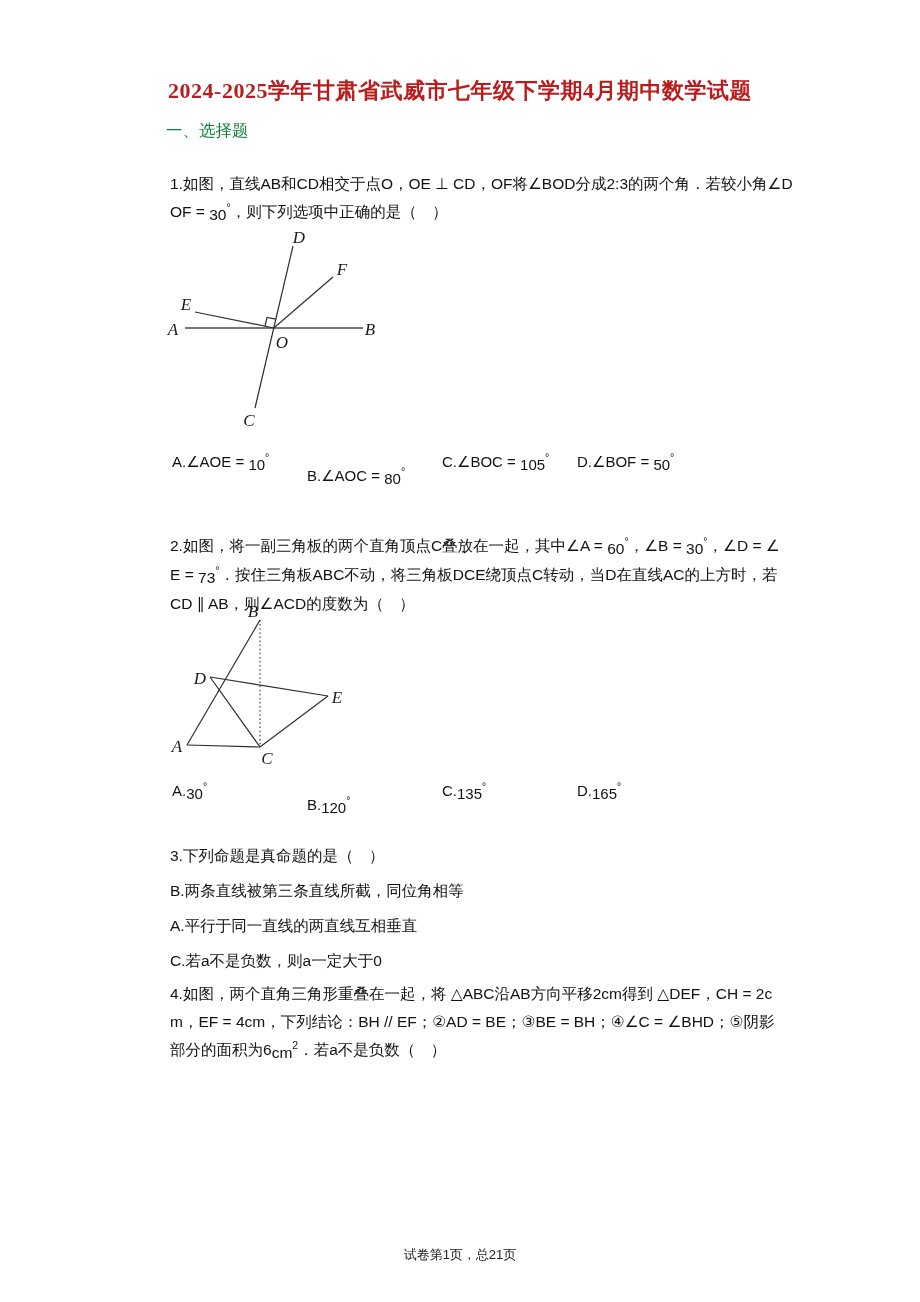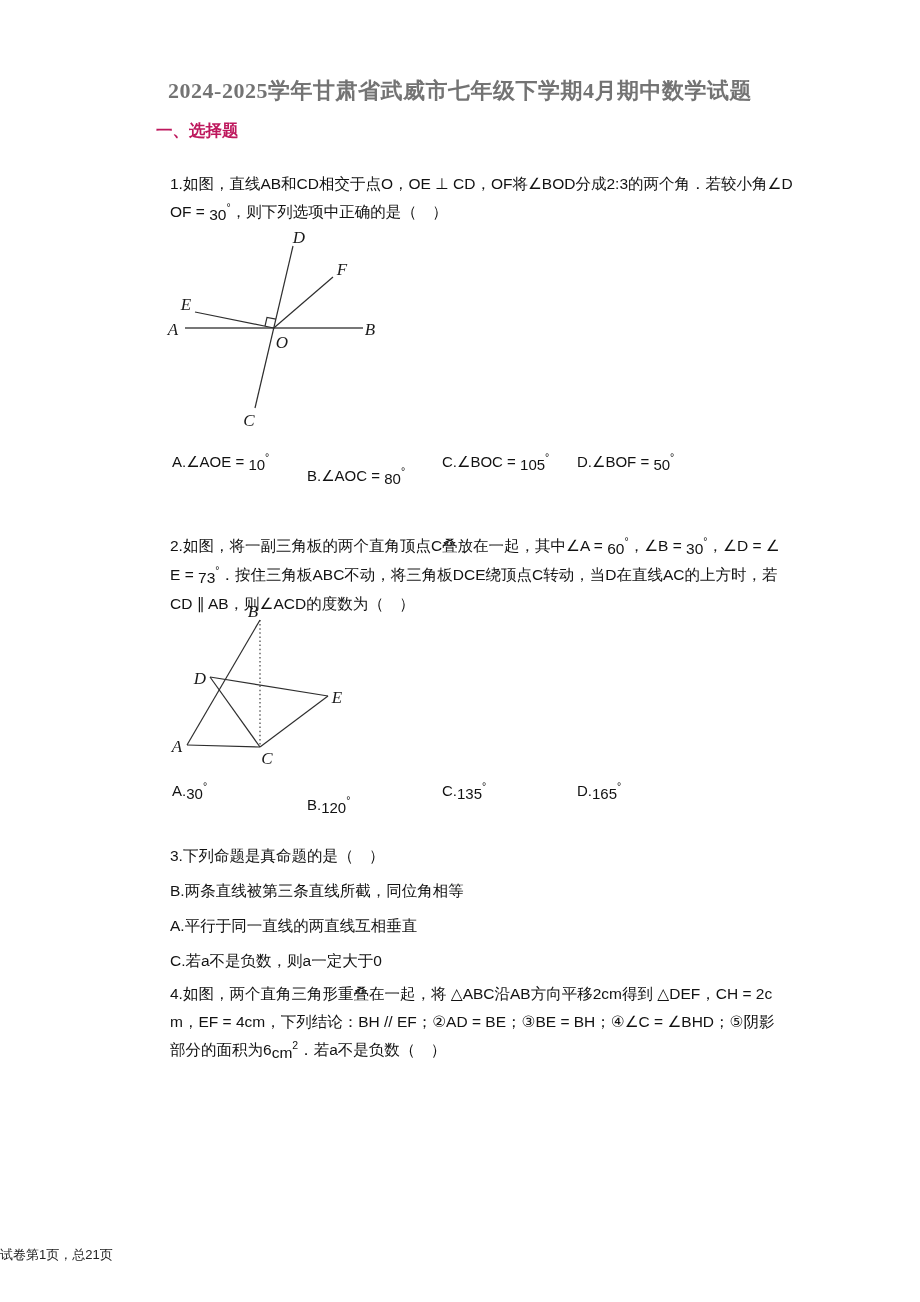--- a/index.html
+++ b/index.html
@@ -7,26 +7,26 @@
   body {
     position:relative;
     font-family:"Liberation Sans","DejaVu Sans",sans-serif;
     color:#151515;
     overflow:hidden;
   }
   .title {
     position:absolute; top:76px; left:0; width:920px;
     text-align:center;
     font-family:"Liberation Serif","DejaVu Serif",serif;
-    font-size:22px; font-weight:700; color:#737373;
+    font-size:22px; font-weight:700; color:#b91c1c;
     letter-spacing:0.5px;
   }
   .section-heading {
-    position:absolute; top:120px; left:156px;
-    font-size:16.5px; font-weight:700; color:#be185d;
+    position:absolute; top:120px; left:166px;
+    font-size:16.5px; font-weight:400; color:#15803d;
   }
   .para {
     position:absolute; left:170px; width:640px;
     font-size:15.5px; line-height:28px; color:#121212;
   }
   .para .line { white-space:nowrap; }
   .seg-n { }
   .seg-v { position:relative; top:3px; }           
   .seg-s { font-size:10.5px; position:relative; top:-6px; } 
   .opt-row { position:absolute; left:0; width:920px; font-size:15px; color:#121212; }
@@ -39,21 +39,21 @@
   .figure { position:absolute; }
   .figure line, .figure polyline { stroke:#2e2e2e; stroke-width:1.2; fill:none; }
   .figure .thin { stroke:#4a4a4a; stroke-width:1.3; }
   .figure .dotted { stroke-dasharray:1.5,2.6; stroke-width:1.1; }
   .fig-label {
     font-family:"Liberation Serif","DejaVu Serif",serif;
     font-style:italic; font-size:17px; fill:#1a1a1a;
   }
   .footer {
     position:absolute; top:1246px; left:0; width:920px;
-    font-size:13px; color:#222;
+    text-align:center; font-size:13px; color:#222;
   }
 </style>
 </head>
 <body>
 
 <div>
 
   <h1 class="title">2024-2025学年甘肃省武威市七年级下学期4月期中数学试题</h1>
 
   <div class="section-heading">一、选择题</div>

